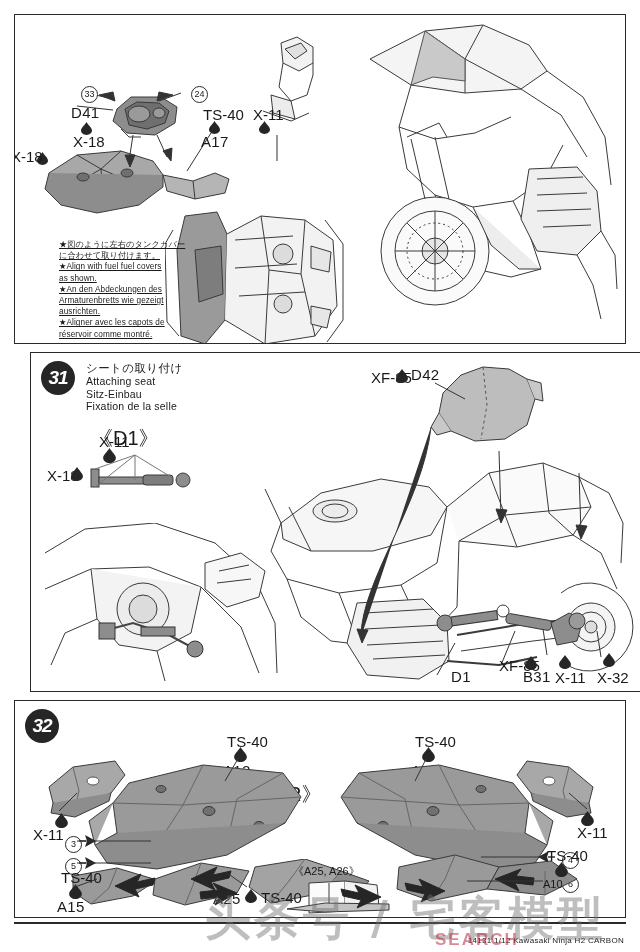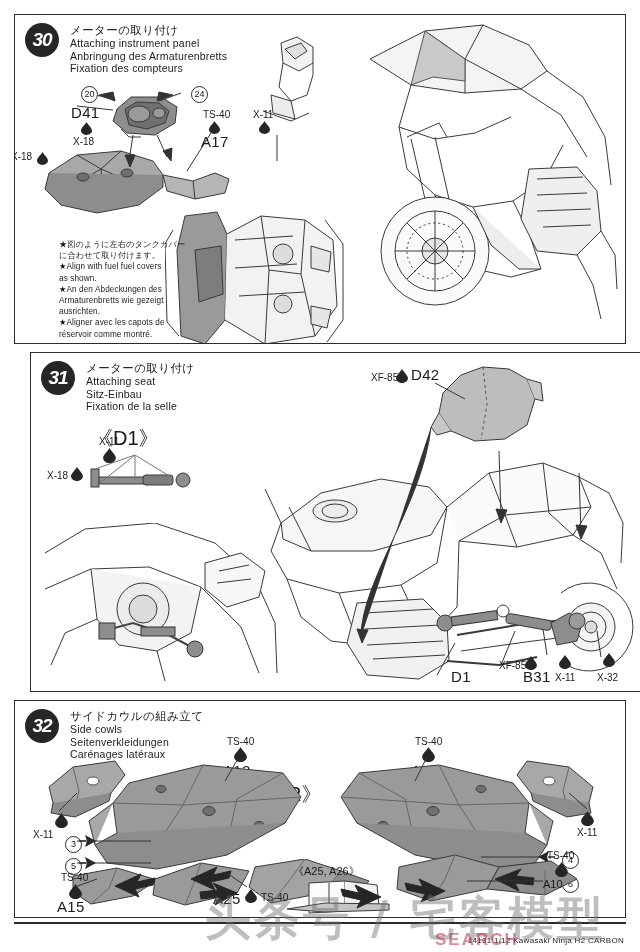--- a/index.html
+++ b/index.html
@@ -33,21 +33,21 @@
     display:flex;align-items:center;justify-content:center;
     font-size:19px;font-weight:bold;font-style:italic;
     letter-spacing:-1px;
     flex:0 0 auto;
   }
   .step-titles{margin-left:11px;padding-top:0px;}
   .t-jp{font-size:11.5px;line-height:14px;letter-spacing:.4px;}
   .t-en,.t-de,.t-fr{font-size:10.5px;line-height:12.6px;letter-spacing:.2px;}
 
   
-  .lbl{position:absolute;font-size:10px;line-height:10px;white-space:nowrap;}
+  .lbl{position:absolute;font-size:15px;line-height:10px;white-space:nowrap;}
   .lbl-big{position:absolute;font-size:15px;line-height:16px;white-space:nowrap;letter-spacing:.3px;}
 
   
   .drop{
     position:absolute;width:11px;height:13px;
   }
   .drop svg{display:block;}
 
   
   .circnum{
@@ -97,29 +97,20 @@
   .art{position:absolute;}
   .art svg{display:block;}
 </style>
 </head>
 <body>
 
 <div class="page">
 
   <div class="panel" id="panel-30">
 
-    <div class="step-head">
-      <div class="step-circle">30</div>
-      <div class="step-titles">
-        <div class="t-jp">メーターの取り付け</div>
-        <div class="t-en">Attaching instrument panel</div>
-        <div class="t-de">Anbringung des Armaturenbretts</div>
-        <div class="t-fr">Fixation des compteurs</div>
-      </div>
-    </div>
 
     <div class="art" style="left:300px;top:4px;">
       <svg width="312" height="322" viewBox="0 0 312 322">
         <g fill="none" stroke="#3a3a3a" stroke-width="1">
 
           <path d="M55 40 L110 12 L168 6 L214 26 L232 52 L206 70 L150 74 L96 66 Z" fill="#f4f4f4"></path>
           <path d="M110 12 L150 40 L168 6"></path>
           <path d="M96 66 L150 40 L206 70"></path>
           <path d="M150 40 L150 74"></path>
 
@@ -211,21 +202,21 @@
           <circle cx="118" cy="44" r="10" fill="#dcdcdc"></circle>
           <circle cx="118" cy="94" r="9" fill="#dcdcdc"></circle>
           <path d="M146 36 L166 42 L164 62 L146 58 Z" fill="#e6e6e6"></path>
           <path d="M146 96 L166 100 L162 118 L146 114 Z" fill="#e6e6e6"></path>
           <path d="M8 20 L0 34 L2 112 L14 126"></path>
           <path d="M160 10 L178 34 L178 110 L162 132"></path>
         </g>
       </svg>
     </div>
 
-    <div class="note" style="left:44px;top:224px;">
+    <div class="note" style="left:44px;top:224px;text-decoration:underline;">
       <div>★図のように左右のタンクカバー</div>
       <div>に合わせて取り付けます。</div>
       <div>★Align with fuel fuel covers</div>
       <div>as shown.</div>
       <div>★An den Abdeckungen des</div>
       <div>Armaturenbretts wie gezeigt</div>
       <div>ausrichten.</div>
       <div>★Aligner avec les capots de</div>
       <div>réservoir comme montré.</div>
     </div>
@@ -240,21 +231,21 @@
         <path d="M142 120 L152 142"></path>
         <path d="M148 136 l8 10 l1 -13 z"></path>
         <line x1="196" y1="118" x2="172" y2="156"></line>
         <line x1="262" y1="120" x2="262" y2="146"></line>
 
         <path d="M84 80 l16 6 l-2 -9 z"></path>
         <path d="M158 80 l-16 6 l2 -9 z"></path>
       </g>
     </svg>
 
-    <div class="circnum" style="left:66px;top:71px;">20</div>
+    <div class="circnum" style="left:66px;top:71px;">33</div>
     <div class="circnum" style="left:176px;top:71px;">24</div>
 
     <div class="lbl-big" style="left:56px;top:90px;">D41</div>
     <div class="drop" style="left:66px;top:107px;">
       <svg width="11" height="13" viewBox="0 0 11 13">
           <path d="M5.5 0 C8 4 11 6 11 8.6 C11 11 8.5 13 5.5 13 C2.5 13 0 11 0 8.6 C0 6 3 4 5.5 0Z" fill="#262626"></path>
         </svg>
     </div>
     <div class="lbl" style="left:58px;top:122px;">X-18</div>
 
@@ -279,21 +270,21 @@
           <path d="M5.5 0 C8 4 11 6 11 8.6 C11 11 8.5 13 5.5 13 C2.5 13 0 11 0 8.6 C0 6 3 4 5.5 0Z" fill="#262626"></path>
         </svg>
     </div>
   </div>
 
   <div class="panel" id="panel-31">
 
     <div class="step-head">
       <div class="step-circle">31</div>
       <div class="step-titles">
-        <div class="t-jp">メーターの取り付け</div>
+        <div class="t-jp">シートの取り付け</div>
         <div class="t-en">Attaching seat</div>
         <div class="t-de">Sitz-Einbau</div>
         <div class="t-fr">Fixation de la selle</div>
       </div>
     </div>
 
     <div class="bracket" style="left:62px;top:72px;">《D1》</div>
     <div class="art" style="left:48px;top:100px;">
       <svg width="130" height="42" viewBox="0 0 130 42">
         <g stroke="#3a3a3a" stroke-width="1">
@@ -444,26 +435,20 @@
           <path d="M5.5 0 C8 4 11 6 11 8.6 C11 11 8.5 13 5.5 13 C2.5 13 0 11 0 8.6 C0 6 3 4 5.5 0Z" fill="#262626"></path>
         </svg>
     </div>
     <div class="lbl" style="left:566px;top:320px;">X-32</div>
   </div>
 
   <div class="panel" id="panel-32">
 
     <div class="step-head">
       <div class="step-circle">32</div>
-      <div class="step-titles">
-        <div class="t-jp">サイドカウルの組み立て</div>
-        <div class="t-en">Side cowls</div>
-        <div class="t-de">Seitenverkleidungen</div>
-        <div class="t-fr">Carénages latéraux</div>
-      </div>
     </div>
 
     <div class="lbl" style="left:212px;top:36px;">TS-40</div>
     <div class="drop" style="left:219px;top:46px;">
       <svg width="13" height="15" viewBox="0 0 11 13">
           <path d="M5.5 0 C8 4 11 6 11 8.6 C11 11 8.5 13 5.5 13 C2.5 13 0 11 0 8.6 C0 6 3 4 5.5 0Z" fill="#262626"></path>
         </svg>
     </div>
     <div class="lbl-big" style="left:208px;top:62px;">A12</div>
 

